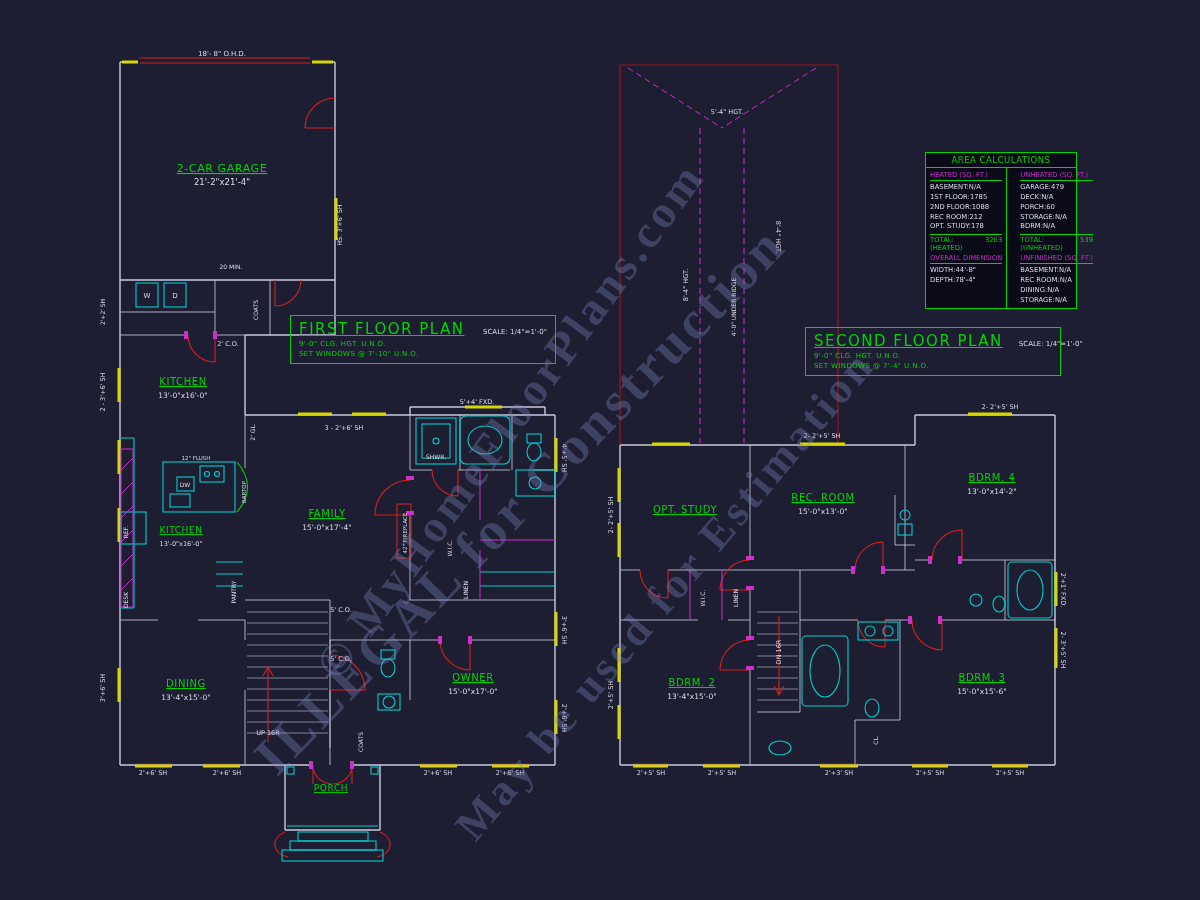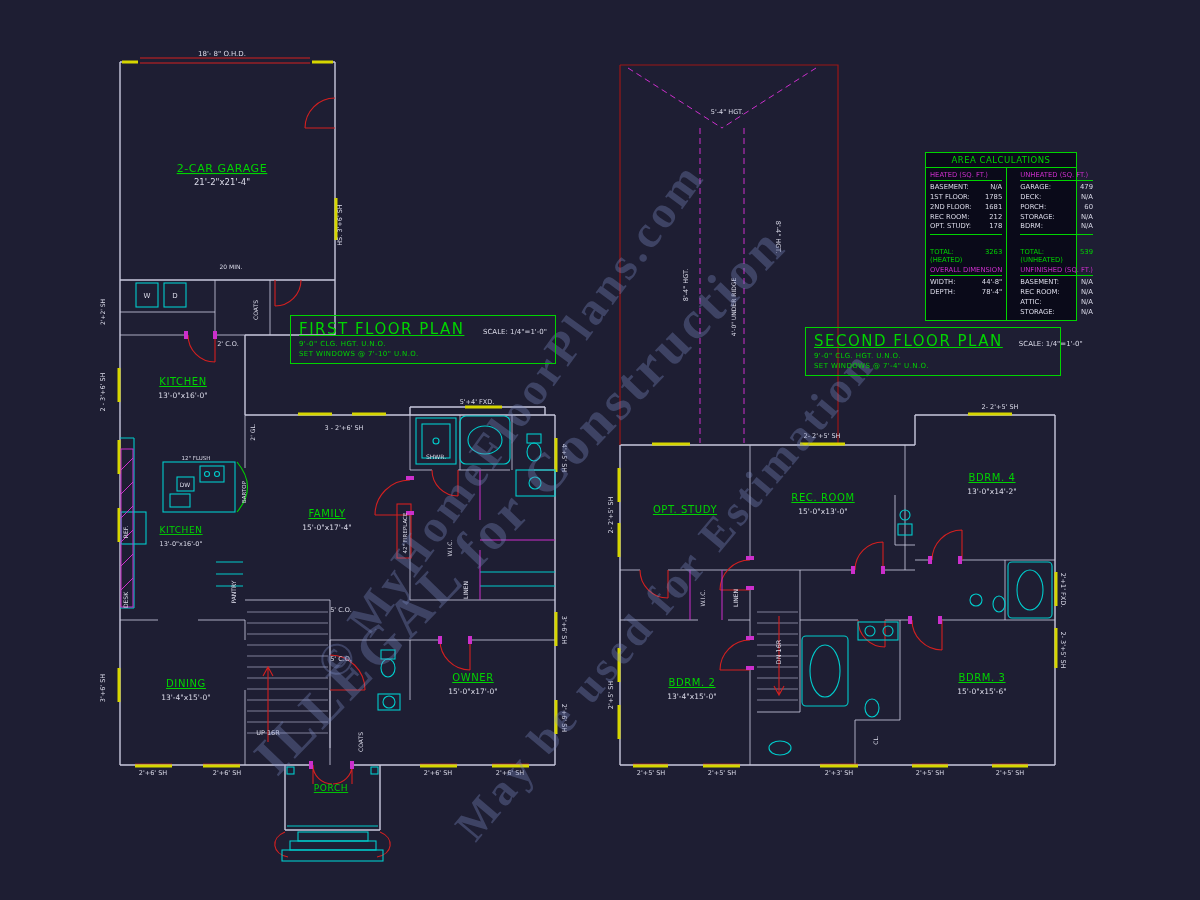--- a/index.html
+++ b/index.html
@@ -31,23 +31,23 @@
   .tb-scale{font-size:7px;color:var(--dimtext);white-space:nowrap;}
   .tb-note{font-size:7px;margin-top:2px;letter-spacing:.4px;}
   .area-calc{position:absolute;left:905px;top:152px;width:150px;border:1.6px solid var(--green);
              background:rgba(8,8,22,.88);color:var(--dimtext);font-size:6.8px;z-index:6;margin-left:20px;}
   .ac-title{color:var(--green);text-align:center;font-size:8.5px;padding:2px 0;
             border-bottom:1px solid var(--green);letter-spacing:.5px;}
   .ac-grid{display:grid;grid-template-columns:1fr 1fr;gap:9px;}
   .ac-col{padding:2px 4px 3px;}
   .ac-col:first-child{border-right:1px solid var(--green);}
   .ac-header{color:var(--magenta);border-bottom:1px solid var(--green);margin:1px 0 2px;padding-bottom:1px;white-space:nowrap;}
-  .ac-row{display:flex;justify-content:space-between;line-height:1.45;}
+  .ac-row{display:flex;line-height:1.45;}
   .ac-total{display:flex;justify-content:space-between;color:var(--green);border-top:1px solid var(--green);
-            margin-top:2px;padding-top:13px;}
+            margin-top:2px;padding-top:1px;}
   .ac-total-sub{color:var(--green);line-height:1.3;}
 </style>
 </head>
 <body>
 
 <div id="canvas">
 
   <svg id="plan-svg" width="1200" height="900" viewBox="0 0 1200 900">
 
     <g>
@@ -288,21 +288,21 @@
             <div class="ac-row">
               <span>BASEMENT:</span>
               <span>N/A</span>
             </div>
             <div class="ac-row">
               <span>1ST FLOOR:</span>
               <span>1785</span>
             </div>
             <div class="ac-row">
               <span>2ND FLOOR:</span>
-              <span>1681</span>
+              <span>1088</span>
             </div>
             <div class="ac-row">
               <span>REC ROOM:</span>
               <span>212</span>
             </div>
             <div class="ac-row">
               <span>OPT. STUDY:</span>
               <span>178</span>
             </div>
           </div>
@@ -356,21 +356,21 @@
         <div id="ac-unfinished-rows">
             <div class="ac-row">
               <span>BASEMENT:</span>
               <span>N/A</span>
             </div>
             <div class="ac-row">
               <span>REC ROOM:</span>
               <span>N/A</span>
             </div>
             <div class="ac-row">
-              <span>ATTIC:</span>
+              <span>DINING:</span>
               <span>N/A</span>
             </div>
             <div class="ac-row">
               <span>STORAGE:</span>
               <span>N/A</span>
             </div>
           </div>
       </div>
     </div>
   </div>

